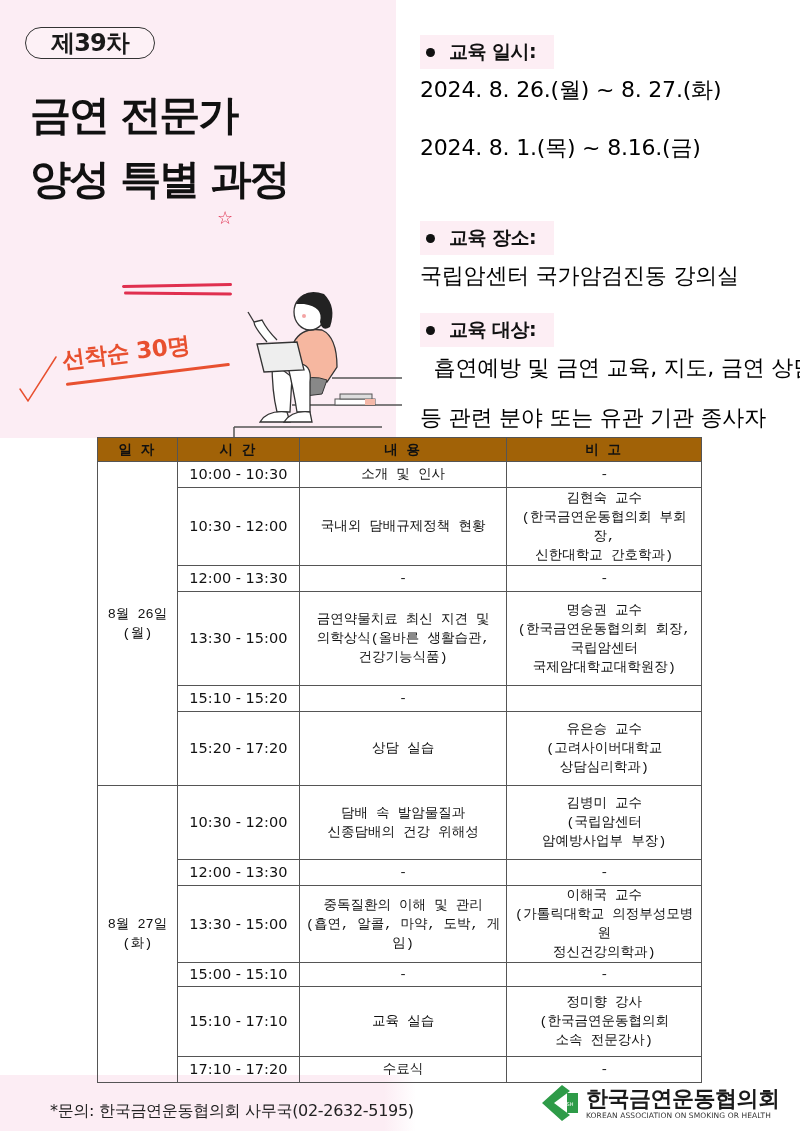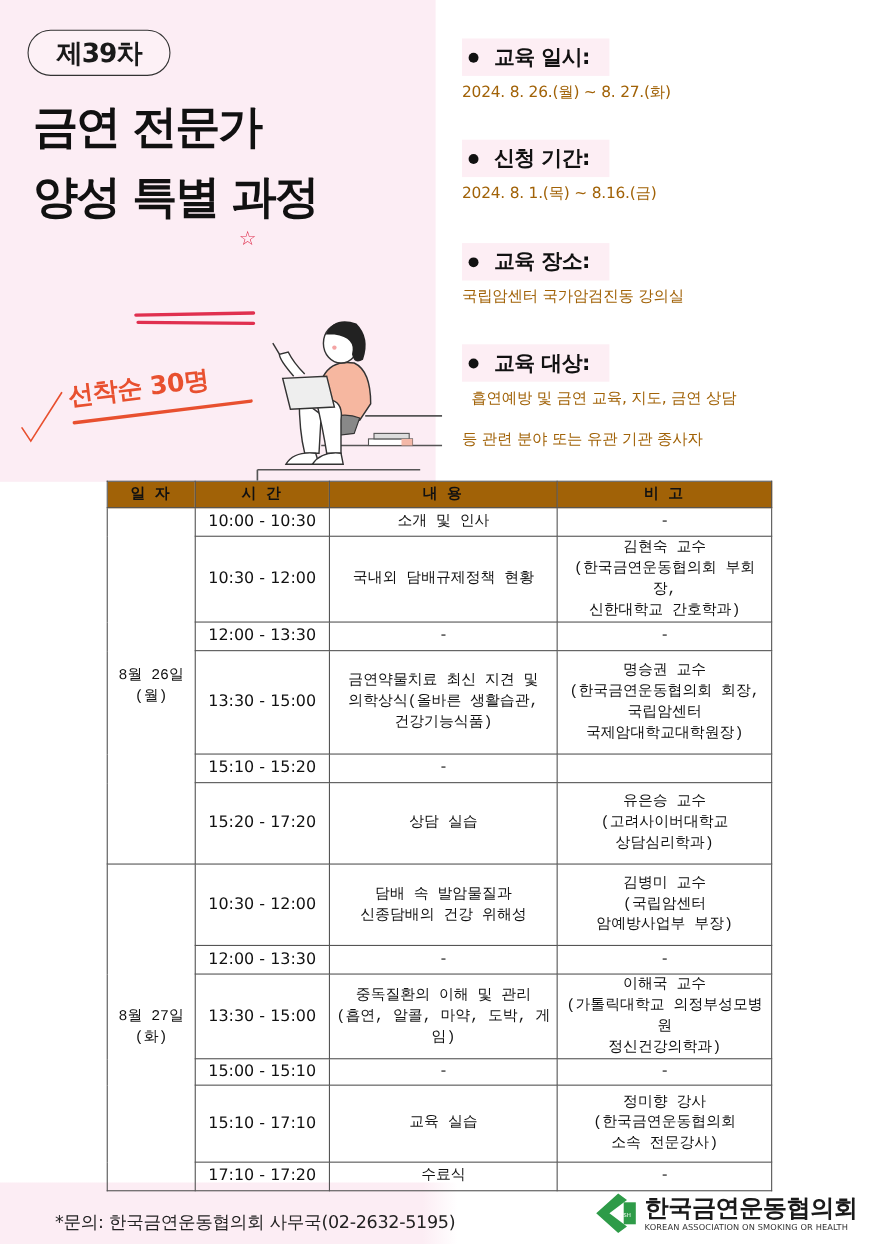--- a/index.html
+++ b/index.html
@@ -17,21 +17,21 @@
     .bg-pink-bottom2 {
       position: absolute; left: 0; top: 1075px; width: 800px; height: 56px;
       background: linear-gradient(90deg, #fcedf4 0%, #fcedf4 48%, #ffffff 52%);
     }
     .bg-pink-tablegap {
       position: absolute; left: 0; top: 430px; width: 396px; height: 8px;
       background: #fcedf4;
     }
     
     .round-badge {
-      position: absolute; left: 25px; top: 27px; width: 130px; height: 42px;
+      position: absolute; left: 25px; top: 27px; width: 130px; height: 32px;
       border: 1.5px solid #333; border-radius: 22px;
       display: flex; align-items: center; justify-content: center;
       font-size: 24px; font-weight: bold; letter-spacing: -1px; background: #fdf1f6;
     }
     .title {
       position: absolute; left: 30px; top: 83px; width: 360px;
       font-size: 41px; font-weight: bold; line-height: 64px; letter-spacing: -2px;
       color: #111;
     }
     .title .line { display: block; white-space: nowrap; }
@@ -65,21 +65,21 @@
     .info-label {
       display: inline-flex; align-items: center;
       background: #fdeef4; padding: 4px 18px 4px 4px;
       font-size: 19px; font-weight: bold; letter-spacing: -0.5px; color: #111;
     }
     .info-label .dot {
       display: inline-block; width: 9px; height: 9px; border-radius: 50%;
       background: #111; margin-right: 14px; margin-left: 2px;
     }
     .info-value {
-      font-size: 14px; color: #a16207; margin-top: 6px; white-space: nowrap; letter-spacing: -0.2px;
+      font-size: 22px; color: #000000; margin-top: 6px; white-space: nowrap; letter-spacing: -0.2px;
     }
 
     
     .schedule {
       position: absolute; left: 97px; top: 437px; width: 605px;
       border-collapse: collapse; font-size: 13.5px; color: #111;
       font-family: "DejaVu Sans", "Liberation Sans", sans-serif;
     }
     .schedule th, .schedule td {
       border: 1.5px solid #555; text-align: center; vertical-align: middle;
@@ -157,24 +157,20 @@
 </svg>
 
 <div class="info-block" style="top:35px;">
   <div class="info-label">
       <span class="dot"></span>
       <span>교육 일시:</span>
     </div>
   <div class="info-value">2024. 8. 26.(월) ~ 8. 27.(화)</div>
 </div>
 <div class="info-block" style="top:127px;">
-  <div class="info-label">
-      <span class="dot"></span>
-      <span>신청 기간:</span>
-    </div>
   <div class="info-value"> 2024. 8. 1.(목) ~ 8.16.(금)</div>
 </div>
 <div class="info-block" style="top:221px;">
   <div class="info-label">
       <span class="dot"></span>
       <span>교육 장소:</span>
     </div>
   <div class="info-value"> 국립암센터 국가암검진동 강의실</div>
 </div>
 <div class="info-block" style="top:313px;">

